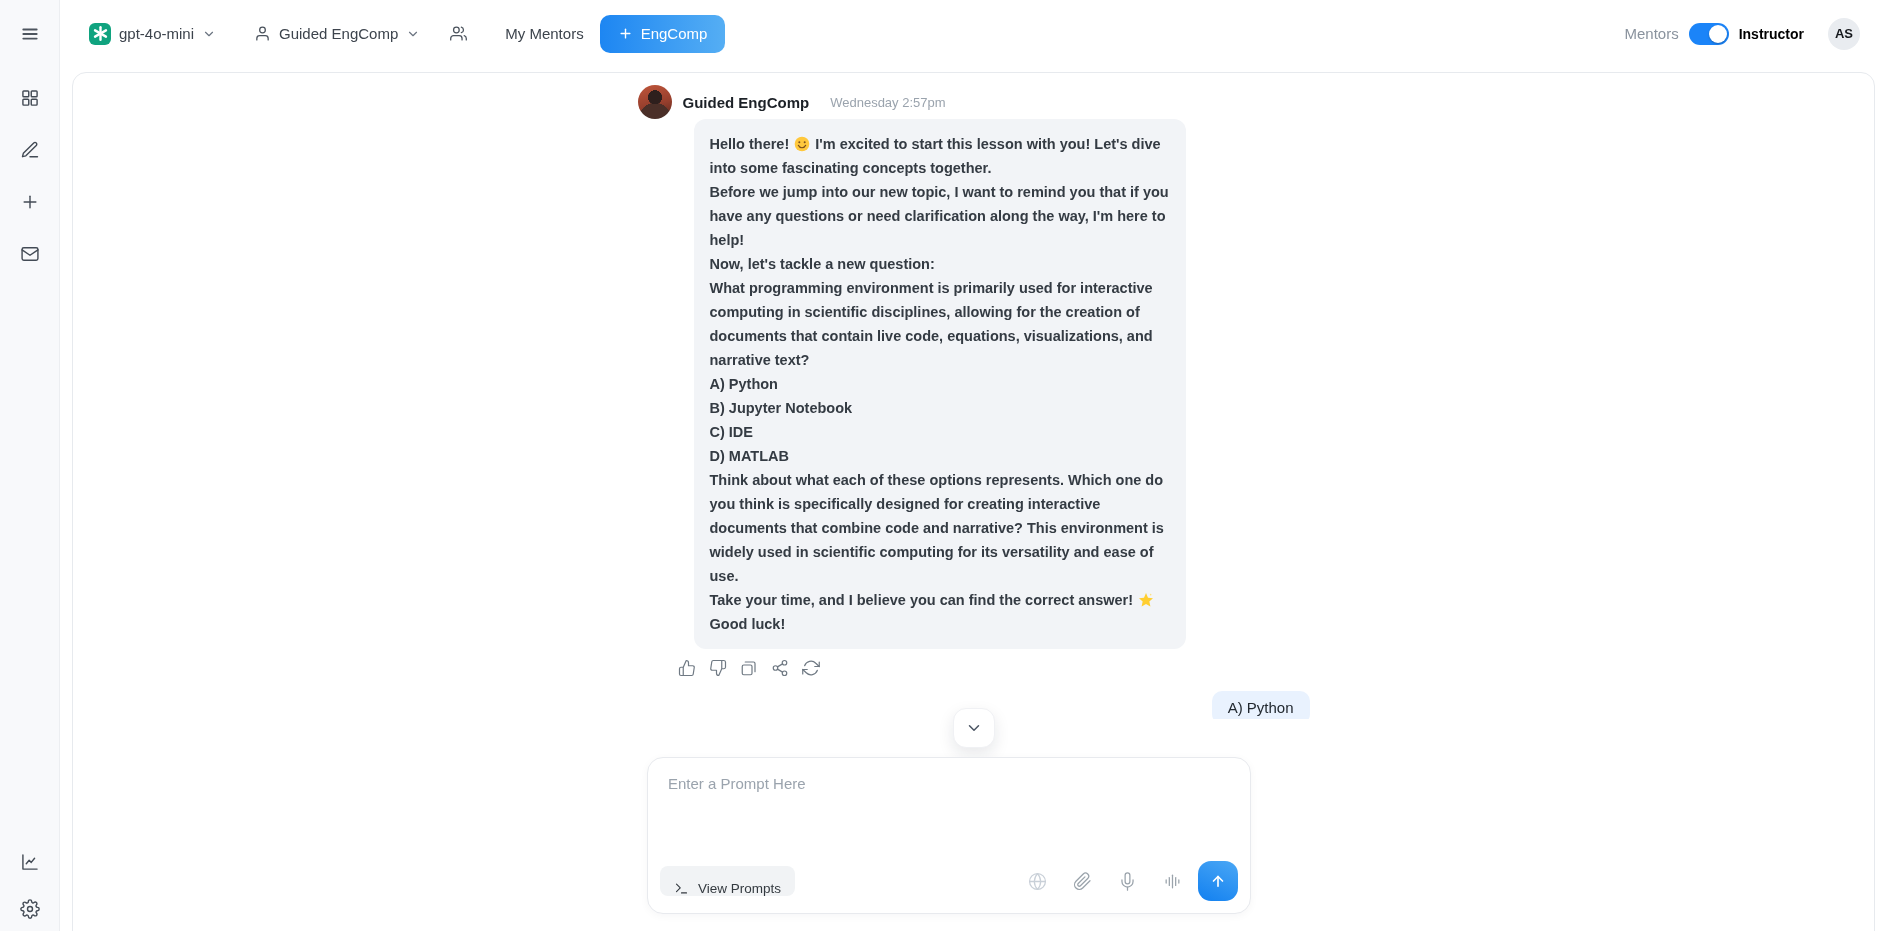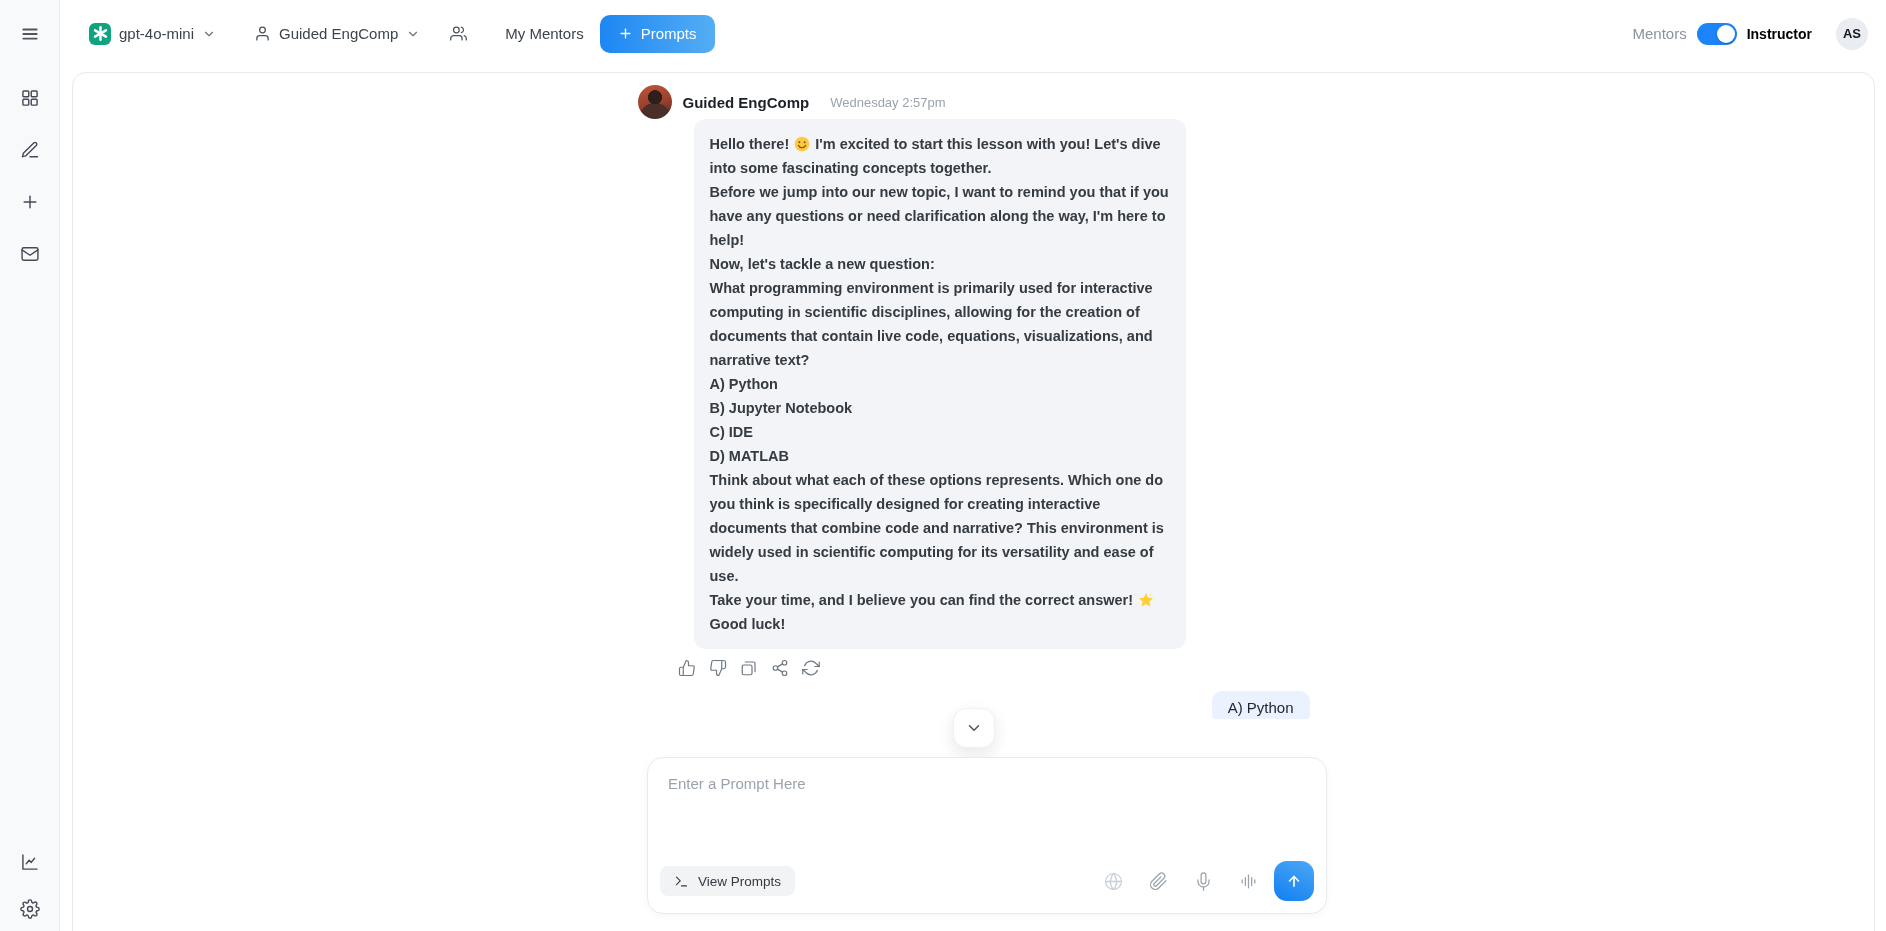--- a/index.html
+++ b/index.html
@@ -16,21 +16,21 @@
   .sidebar { position:absolute; left:0; top:0; width:60px; height:931px; background:#f8f9fb;
     border-right:1px solid #eceef1; display:flex; flex-direction:column; align-items:center; z-index:30; }
   .menu-btn { margin-top:24px; width:20px; height:20px; color:#4d555e; cursor:pointer; }
   .menu-btn svg { stroke-width:2.3; }
   .side-group-top { margin-top:44px; display:flex; flex-direction:column; gap:32px; }
   .side-group-bottom { margin-top:auto; margin-bottom:12px; display:flex; flex-direction:column; gap:27px; }
   .side-icon { width:20px; height:20px; color:#434b55; cursor:pointer; }
   .side-icon svg { stroke-width:1.7; }
 
   
-  .topbar { position:absolute; left:60px; top:0; right:4px; height:67px; display:flex; align-items:center;
+  .topbar { position:absolute; left:60px; top:0; right:12px; height:67px; display:flex; align-items:center;
     padding:0 14px 0 29px; background:#fff; z-index:20; }
   .tb-item { display:flex; align-items:center; gap:8px; cursor:pointer; color:#3d444d; font-size:15px; }
   .brand-logo { width:22px; height:22px; border-radius:6px; background:#10a37f; display:flex; align-items:center; justify-content:center; }
   .brand-logo svg { width:17px; height:17px; }
   .model-label, .mentor-label, .mentors-label { font-weight:500; color:#3d444d; }
   .chev { width:14px; height:14px; color:#6b7480; }
   .chev svg { stroke-width:2; }
   .tb-ico { width:17px; height:17px; color:#4b535d; }
   .gap1 { margin-left:38px; } .gap2 { margin-left:30px;gap:38px; }
   .create-btn { margin-left:16px; height:38px; padding:0 18px; border:none; border-radius:10px;
@@ -72,28 +72,28 @@
   .msg-header.second { margin-top:14px; }
 
   
   .scroll-down-btn { position:absolute; left:953px; top:708px; width:42px; height:40px; background:#fff;
     border:1px solid #f0f1f4; border-radius:13px; box-shadow:0 6px 16px rgba(20,30,50,.10);
     display:flex; align-items:center; justify-content:center; cursor:pointer; z-index:25; }
   .scroll-down-btn .icon { width:18px; height:18px; color:#4b5563; }
   .scroll-down-btn svg { stroke-width:2; }
 
   
-  .composer { position:absolute; left:647px; top:757px; width:680px; height:157px; background:#fff;
+  .composer { position:absolute; left:647px; top:757px; width:604px; height:157px; background:#fff;
     border:1px solid #e8eaee; border-radius:16px; box-shadow:0 2px 8px rgba(20,30,50,.04); z-index:25; }
   .prompt-input { position:absolute; left:0; top:0; width:100%; height:92px; border:none; outline:none; resize:none;
     background:transparent; padding:17px 20px; font-family:inherit; font-size:15px; color:#343b43; border-radius:16px; }
   .prompt-input::placeholder { color:#9aa3ad; }
   .composer-bottom { position:absolute; left:12px; right:12px; bottom:12px; height:40px; display:flex; align-items:center; }
   .view-prompts-btn { height:30px; background:#f1f3f5; border:none; border-radius:8px; padding:0 14px;
-    display:flex; align-items:center; gap:9px; font-family:inherit; font-size:13.5px; font-weight:500; color:#343a40; cursor:pointer; }
+    display:flex; align-items:flex-end; gap:9px; font-family:inherit; font-size:13.5px; font-weight:500; color:#343a40; cursor:pointer; }
   .view-prompts-btn .icon { width:15px; height:15px; color:#343a40; }
   .composer-icons { margin-left:auto; display:flex; align-items:center; gap:26px; }
   .composer-icon { width:19px; height:19px; color:#9aa3ab; cursor:pointer; }
   .composer-icon svg { stroke-width:1.6; }
   .composer-icon.muted { color:#c9d0d8; }
   .send-btn { margin-left:16px; width:40px; height:40px; border:none; border-radius:13px;
     background:linear-gradient(205deg,#4aa7f5,#1280f0); display:flex; align-items:center; justify-content:center; cursor:pointer; }
   .send-btn .icon { width:18px; height:18px; color:#fff; }
   .send-btn svg { stroke-width:2.2; }
 </style>
@@ -201,21 +201,21 @@
     <span class="mentors-label">My Mentors</span>
   </div>
 
   <button class="create-btn">
     <span class="icon">
         <svg viewBox="0 0 24 24">
           <line x1="12" y1="5" x2="12" y2="19"></line>
           <line x1="5" y1="12" x2="19" y2="12"></line>
         </svg>
       </span>
-    <span>Prompts</span>
+    <span>EngComp</span>
   </button>
 
   <div class="tb-right">
     <span class="learner-label">Mentors</span>
     <div class="toggle">
       <div class="toggle-knob"></div>
     </div>
     <span class="instructor-label">Instructor</span>
     <div class="user-avatar">AS</div>
   </div>

